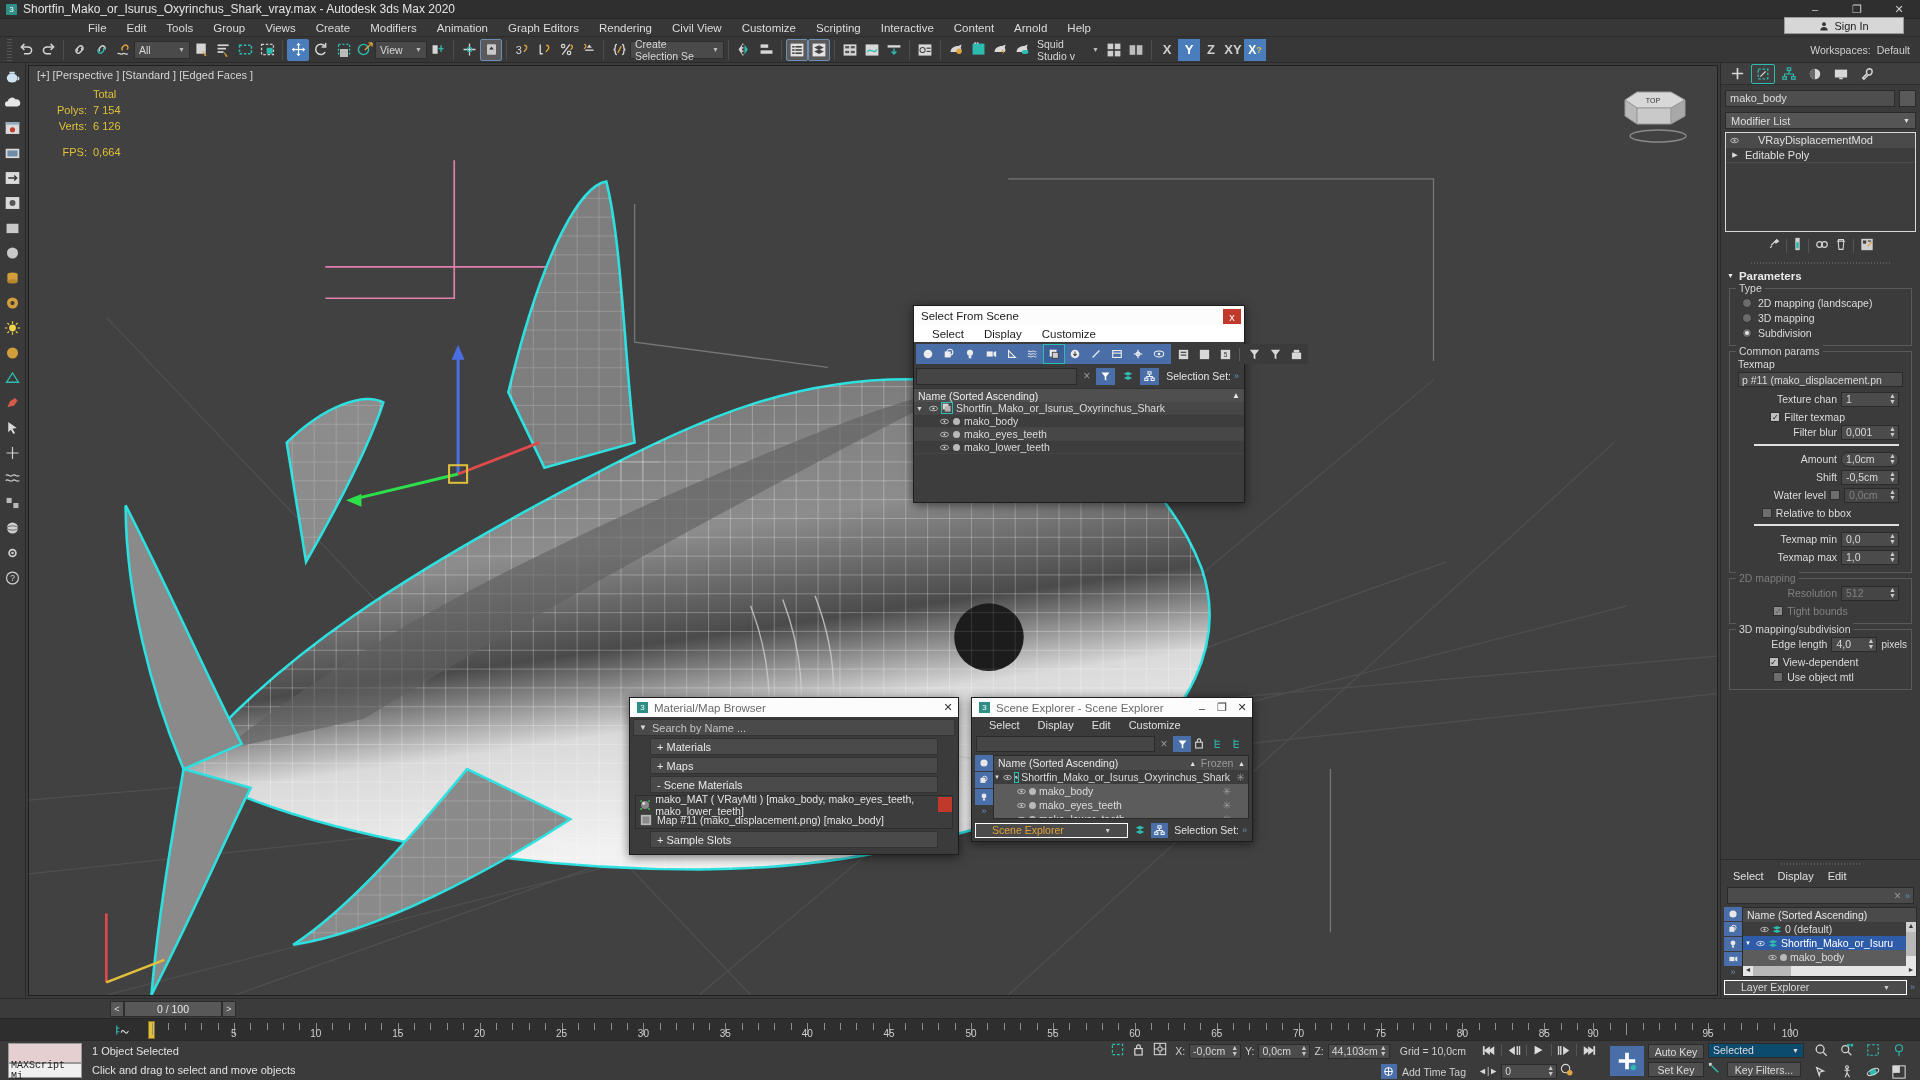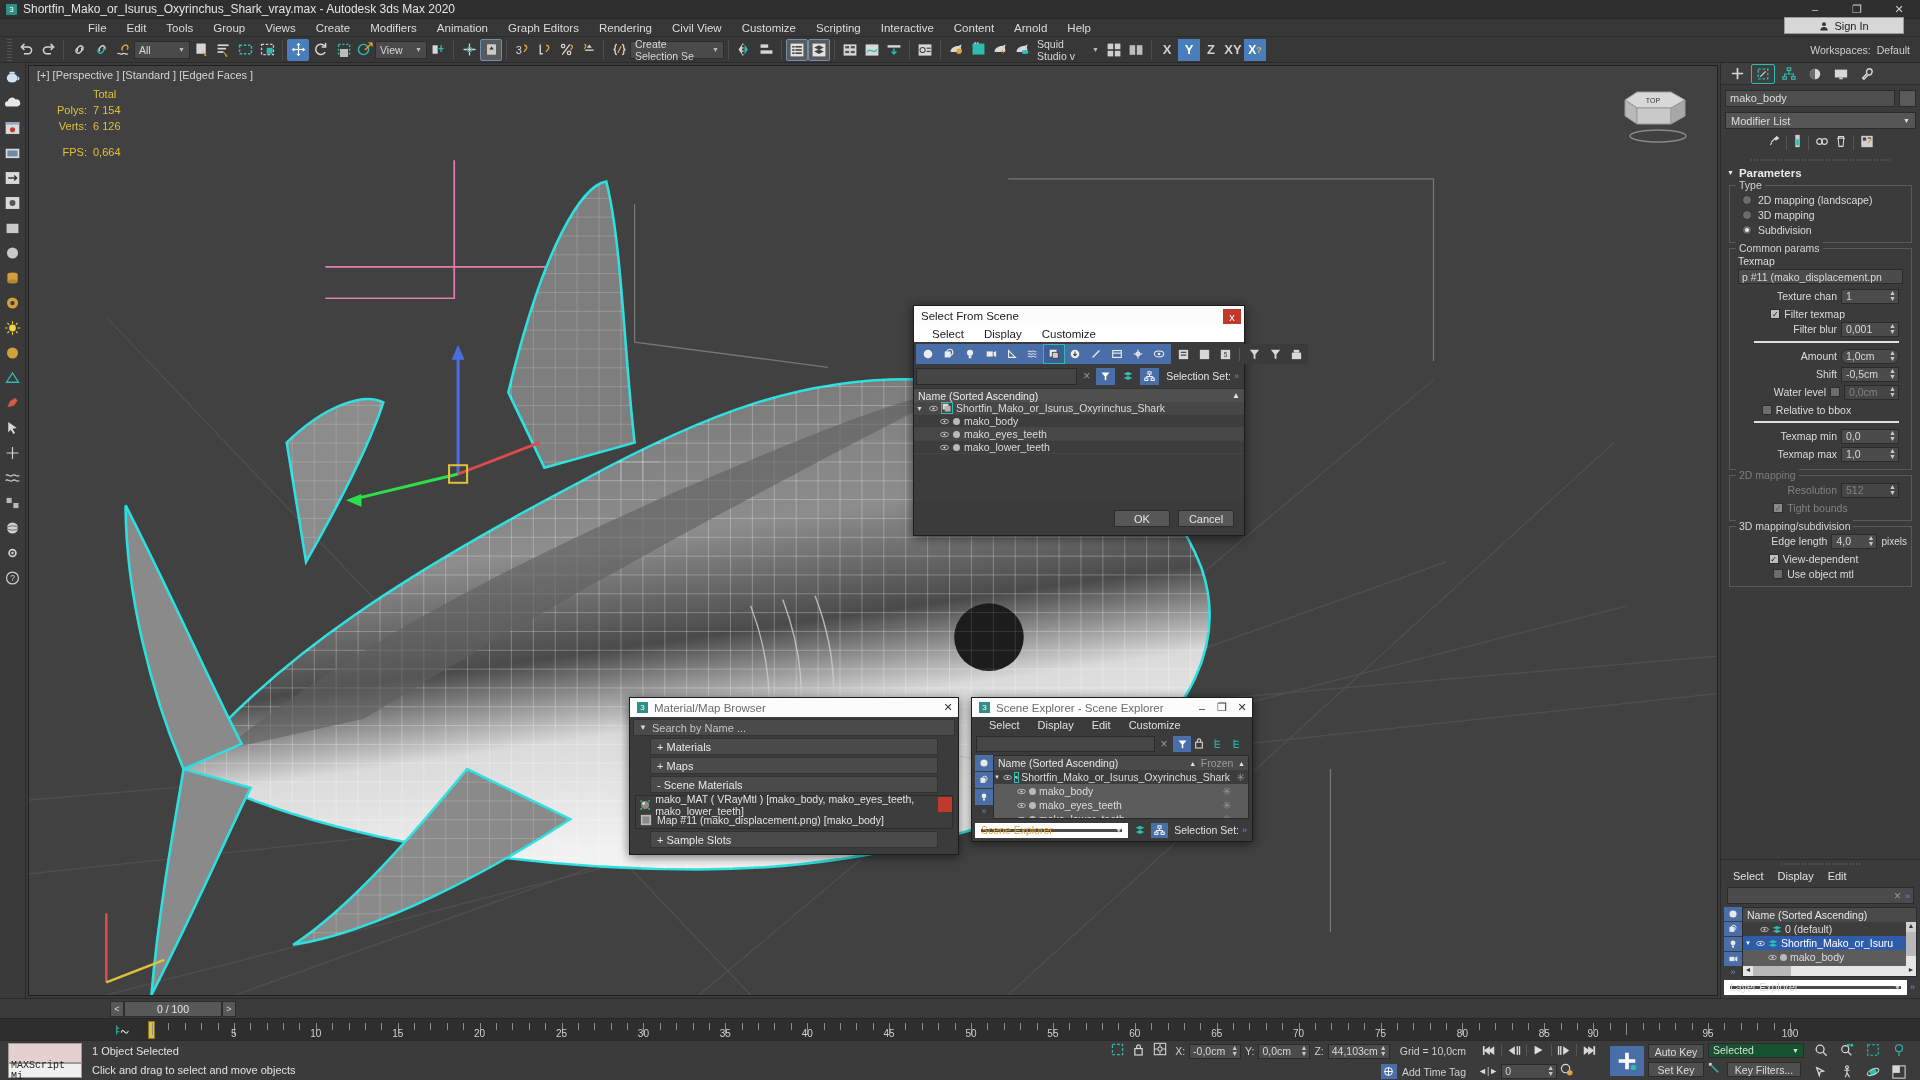--- a/index.html
+++ b/index.html
@@ -125,22 +125,22 @@
   .le-icons { width:18px; display:flex; flex-direction:column; gap:1px; flex:none;}
   .le-ic { width:18px; height:16px; background:#4a6ea8; display:flex; align-items:center;
     justify-content:center;}
   .le-tree { flex:1; background:#3d3d3d; border:1px solid #2b2b2b; position:relative; overflow:hidden;}
   .le-hdr { height:14px; background:#4a4a4a; font-size:10.5px; color:#e6e6e6; display:flex;
     align-items:center; padding-left:4px;}
   .le-row { height:14px; display:flex; align-items:center; font-size:10.5px; color:#dcdcdc; gap:3px;}
   .le-row.sel { background:#2f5ca8; color:#fff;}
   .le-row.lit { background:#5c5c5c;}
   .le-foot { height:16px; margin:2px 3px 3px 3px; display:flex; align-items:center; gap:3px;}
-  .le-combo { flex:1; height:15px; background:#4b4b4b; border:6px solid #ffffff; font-size:10.5px;
-    color:#e0a23a; display:flex; align-items:center; padding:0 0;}
+  .le-combo { flex:1; height:15px; background:#4b4b4b; border:1px solid #ffffff; font-size:10.5px;
+    color:#e0a23a; display:flex; align-items:center; padding:0 16px;}
   .le-combo .ar { margin-left:auto; font-size:7px; color:#ccc;}
 
   
   .timerow { height:20px; background:#3b3b3b; display:flex; align-items:center; flex:none;
     border-top:1px solid #2a2a2a;}
   .timeslider { margin-left:110px; display:flex; align-items:center; height:16px;}
   .tsbtn { width:14px; height:16px; background:#585858; border:1px solid #2d2d2d;
     font-size:9px; color:#ddd; display:flex; align-items:center; justify-content:center;}
   .tsval { width:98px; height:16px; background:#585858; border:1px solid #2d2d2d;
     font-size:10.5px; color:#e6e6e6; display:flex; align-items:center; justify-content:center;}
@@ -982,24 +982,20 @@
             <span style="width:22px;"></span>
             <svg class="eye" viewBox="0 0 14 9">
               <ellipse cx="7" cy="4.5" rx="6.2" ry="3.6" fill="none" stroke="#e0e0e0" stroke-width="1.1"></ellipse>
               <circle cx="7" cy="4.5" r="1.7" fill="#e0e0e0"></circle>
               </svg>
             <span class="ball"></span>
             <span>mako_lower_teeth</span>
           </div>
         </div>
 
-        <div style="display:flex;justify-content:flex-end;gap:8px;padding:8px 10px 8px 0;background:#3b3b3b;">
-          <div class="dlgbtn">OK</div>
-          <div class="dlgbtn">Cancel</div>
-        </div>
       </div>
 
       <div class="win" style="left:600px; top:631px; width:330px;">
         <div class="win-title">
           <span style="width:11px;height:11px;background:#2d8f86;color:#fff;font-size:8px;
                        line-height:11px;text-align:center;margin-right:6px;">3</span>
           <span style="color:#6a6a6a;">Material/Map Browser</span>
           <div class="wt-x" style="margin-left:auto;">✕</div>
         </div>
         <div style="display:flex;align-items:center;height:17px;background:#4a4a4a;margin:2px 3px;
@@ -1225,20 +1221,33 @@
       <div class="cp-name">
         <div class="cp-namefield">mako_body</div>
         <div class="cp-swatch"></div>
       </div>
 
       <div class="cp-modlist">
         <span>Modifier List</span>
         <span class="ar">▼</span>
       </div>
 
+      <div class="cp-stack">
+        <div class="mrow sel">
+          <svg class="eye" viewBox="0 0 14 9">
+            <ellipse cx="7" cy="4.5" rx="6" ry="3.4" fill="none" stroke="#e0e0e0" stroke-width="1.1"></ellipse>
+            <circle cx="7" cy="4.5" r="1.6" fill="#e0e0e0"></circle>
+            </svg>
+          <span style="padding-left:14px;">VRayDisplacementMod</span>
+        </div>
+        <div class="mrow">
+          <span style="font-size:7px;width:10px;text-align:center;">▶</span>
+          <span>Editable Poly</span>
+        </div>
+      </div>
 
       <div class="cp-mbtns">
         <div>
           <svg width="13" height="13" viewBox="0 0 16 16" stroke="#d8d8d8" stroke-width="1.5" fill="none">
             <path d="M11 3L5 9M4 12l2-2"></path>
               <path d="M12 2l2 2-3 2-1-1z" fill="#d8d8d8"></path>
             </svg></div>
         <div class="d"></div>
         <div>
           <svg width="9" height="14" viewBox="0 0 10 16">
@@ -1777,21 +1786,21 @@
           </svg>
         </div>
     </div>
 
     <div style="display:flex;flex-direction:column;justify-content:center;gap:3px;padding-right:4px;">
       <div class="keybtn">Auto Key</div>
       <div class="keybtn">Set Key</div>
     </div>
 
     <div style="display:flex;flex-direction:column;justify-content:center;gap:3px;padding-right:6px;">
-      <div style="width:96px;height:15px;background:#14532d;border:1px solid #2b2b2b;display:flex;align-items:center;
+      <div style="width:96px;height:15px;background:#0c4a6e;border:1px solid #2b2b2b;display:flex;align-items:center;
                   padding:0 4px;font-size:10.5px;color:#dcdcdc;">
         <span>Selected</span>
         <span style="margin-left:auto;font-size:7px;">▼</span>
         </div>
       <div style="display:flex;align-items:center;gap:3px;">
         <div style="width:16px;">
           <svg width="13" height="13" viewBox="0 0 14 14">
               <rect x="1" y="1" width="3" height="3" fill="#d8d8d8"></rect>
             <path d="M4 4l7 7" stroke="#2dbcb0" stroke-width="1.5"></path>
             </svg></div>

